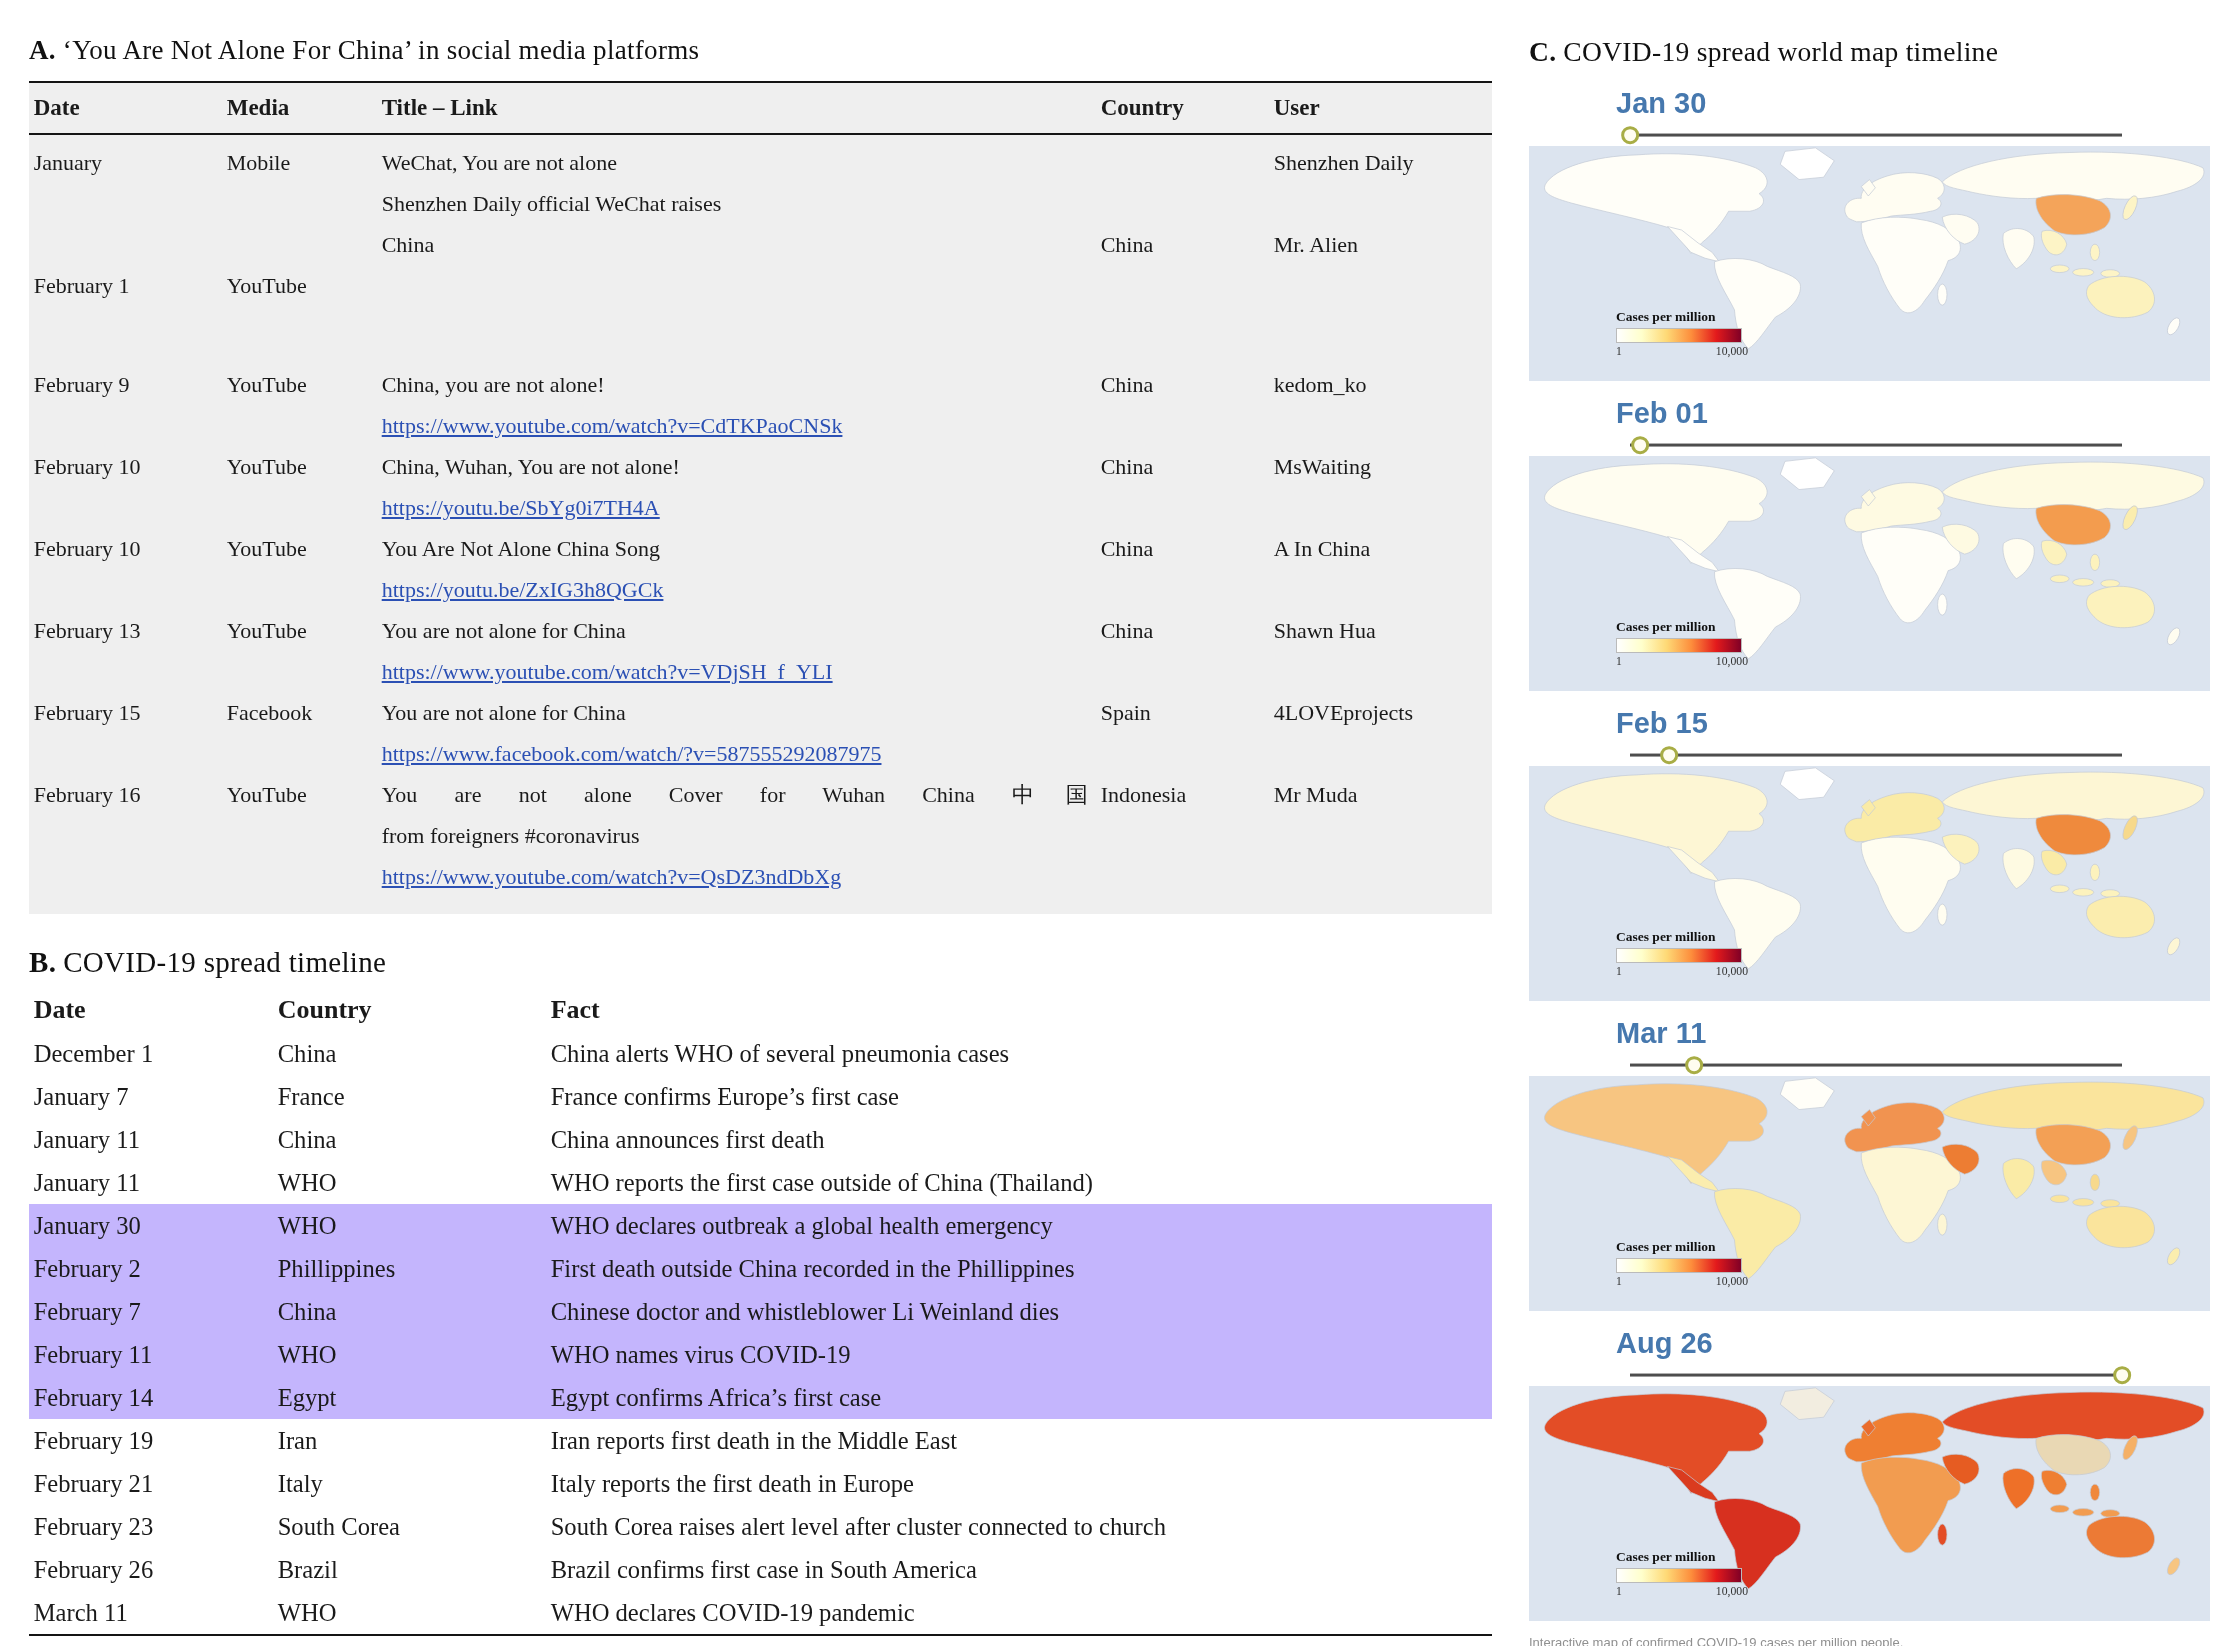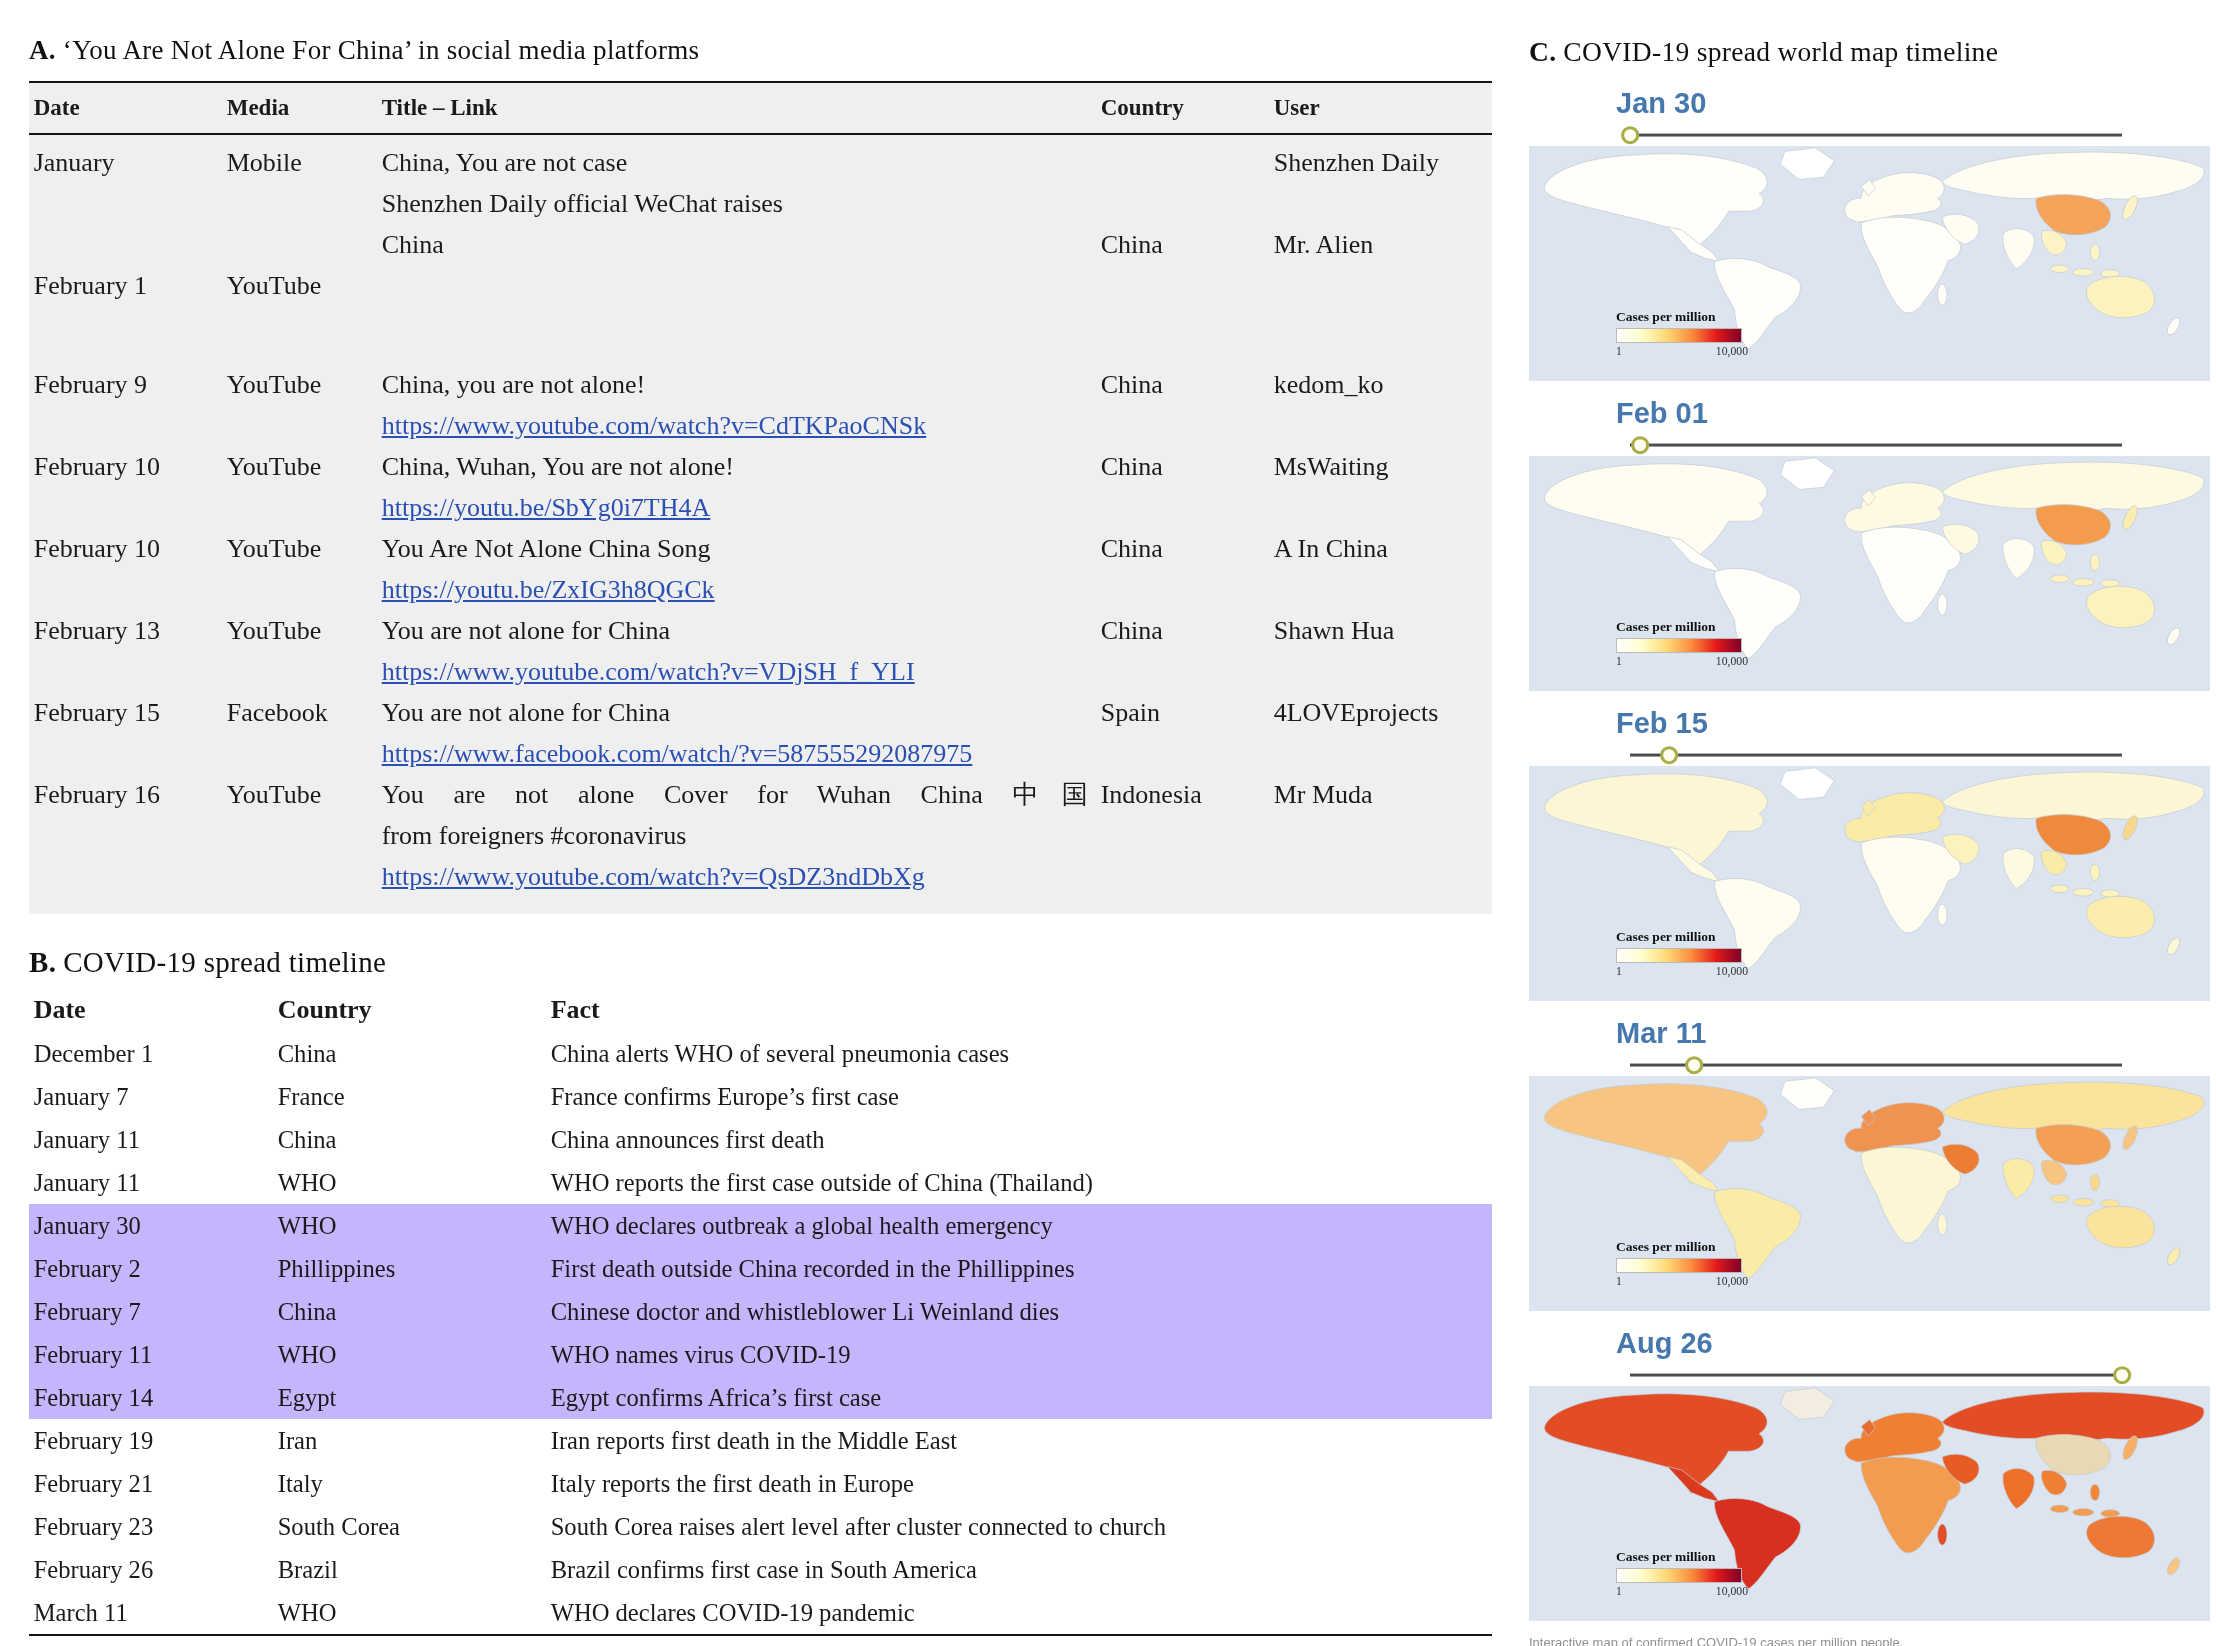--- a/index.html
+++ b/index.html
@@ -32,21 +32,21 @@
     height:50px;
     border-bottom:2.3px solid #141414;
     font-weight:bold;font-size:23px;
     padding-left:4.7px;
   }
   .a-body{padding-top:8.2px;padding-left:4.7px;}
   .a-line{
     display:grid;
     grid-template-columns:193px 155px 719px 173px 223px;
     min-height:41px;
-    font-size:26px;
+    font-size:22px;
     line-height:40px;
   }
   .a-line .c{padding-right:13px;white-space:nowrap;overflow:visible;}
   .a-line .c-title{white-space:normal;}
   .a-line.spacer{min-height:58px;}
   .a-line .t:empty,.a-line .lnk:empty{display:none;}
   .a-line .lnk{
     color:#2b50b4;text-decoration:underline;cursor:pointer;
     word-break:break-all;
   }
@@ -167,21 +167,21 @@
         <span class="c">Media</span>
         <span class="c">Title – Link</span>
         <span class="c">Country</span>
         <span class="c">User</span>
       </div>
       <div class="a-body">
 
           <div class="a-line">
             <span class="c c-date">January</span>
             <span class="c c-media">Mobile</span>
-            <span class="c c-title"><span class="t">China, You are not case</span></span>
+            <span class="c c-title"><span class="t">WeChat, You are not alone</span></span>
             <span class="c c-country"></span>
             <span class="c c-user">Shenzhen Daily</span>
           </div>
 
           <div class="a-line">
             <span class="c c-date"></span>
             <span class="c c-media"></span>
             <span class="c c-title"><span class="t">Shenzhen Daily official WeChat raises</span></span>
             <span class="c c-country"></span>
             <span class="c c-user"></span>

